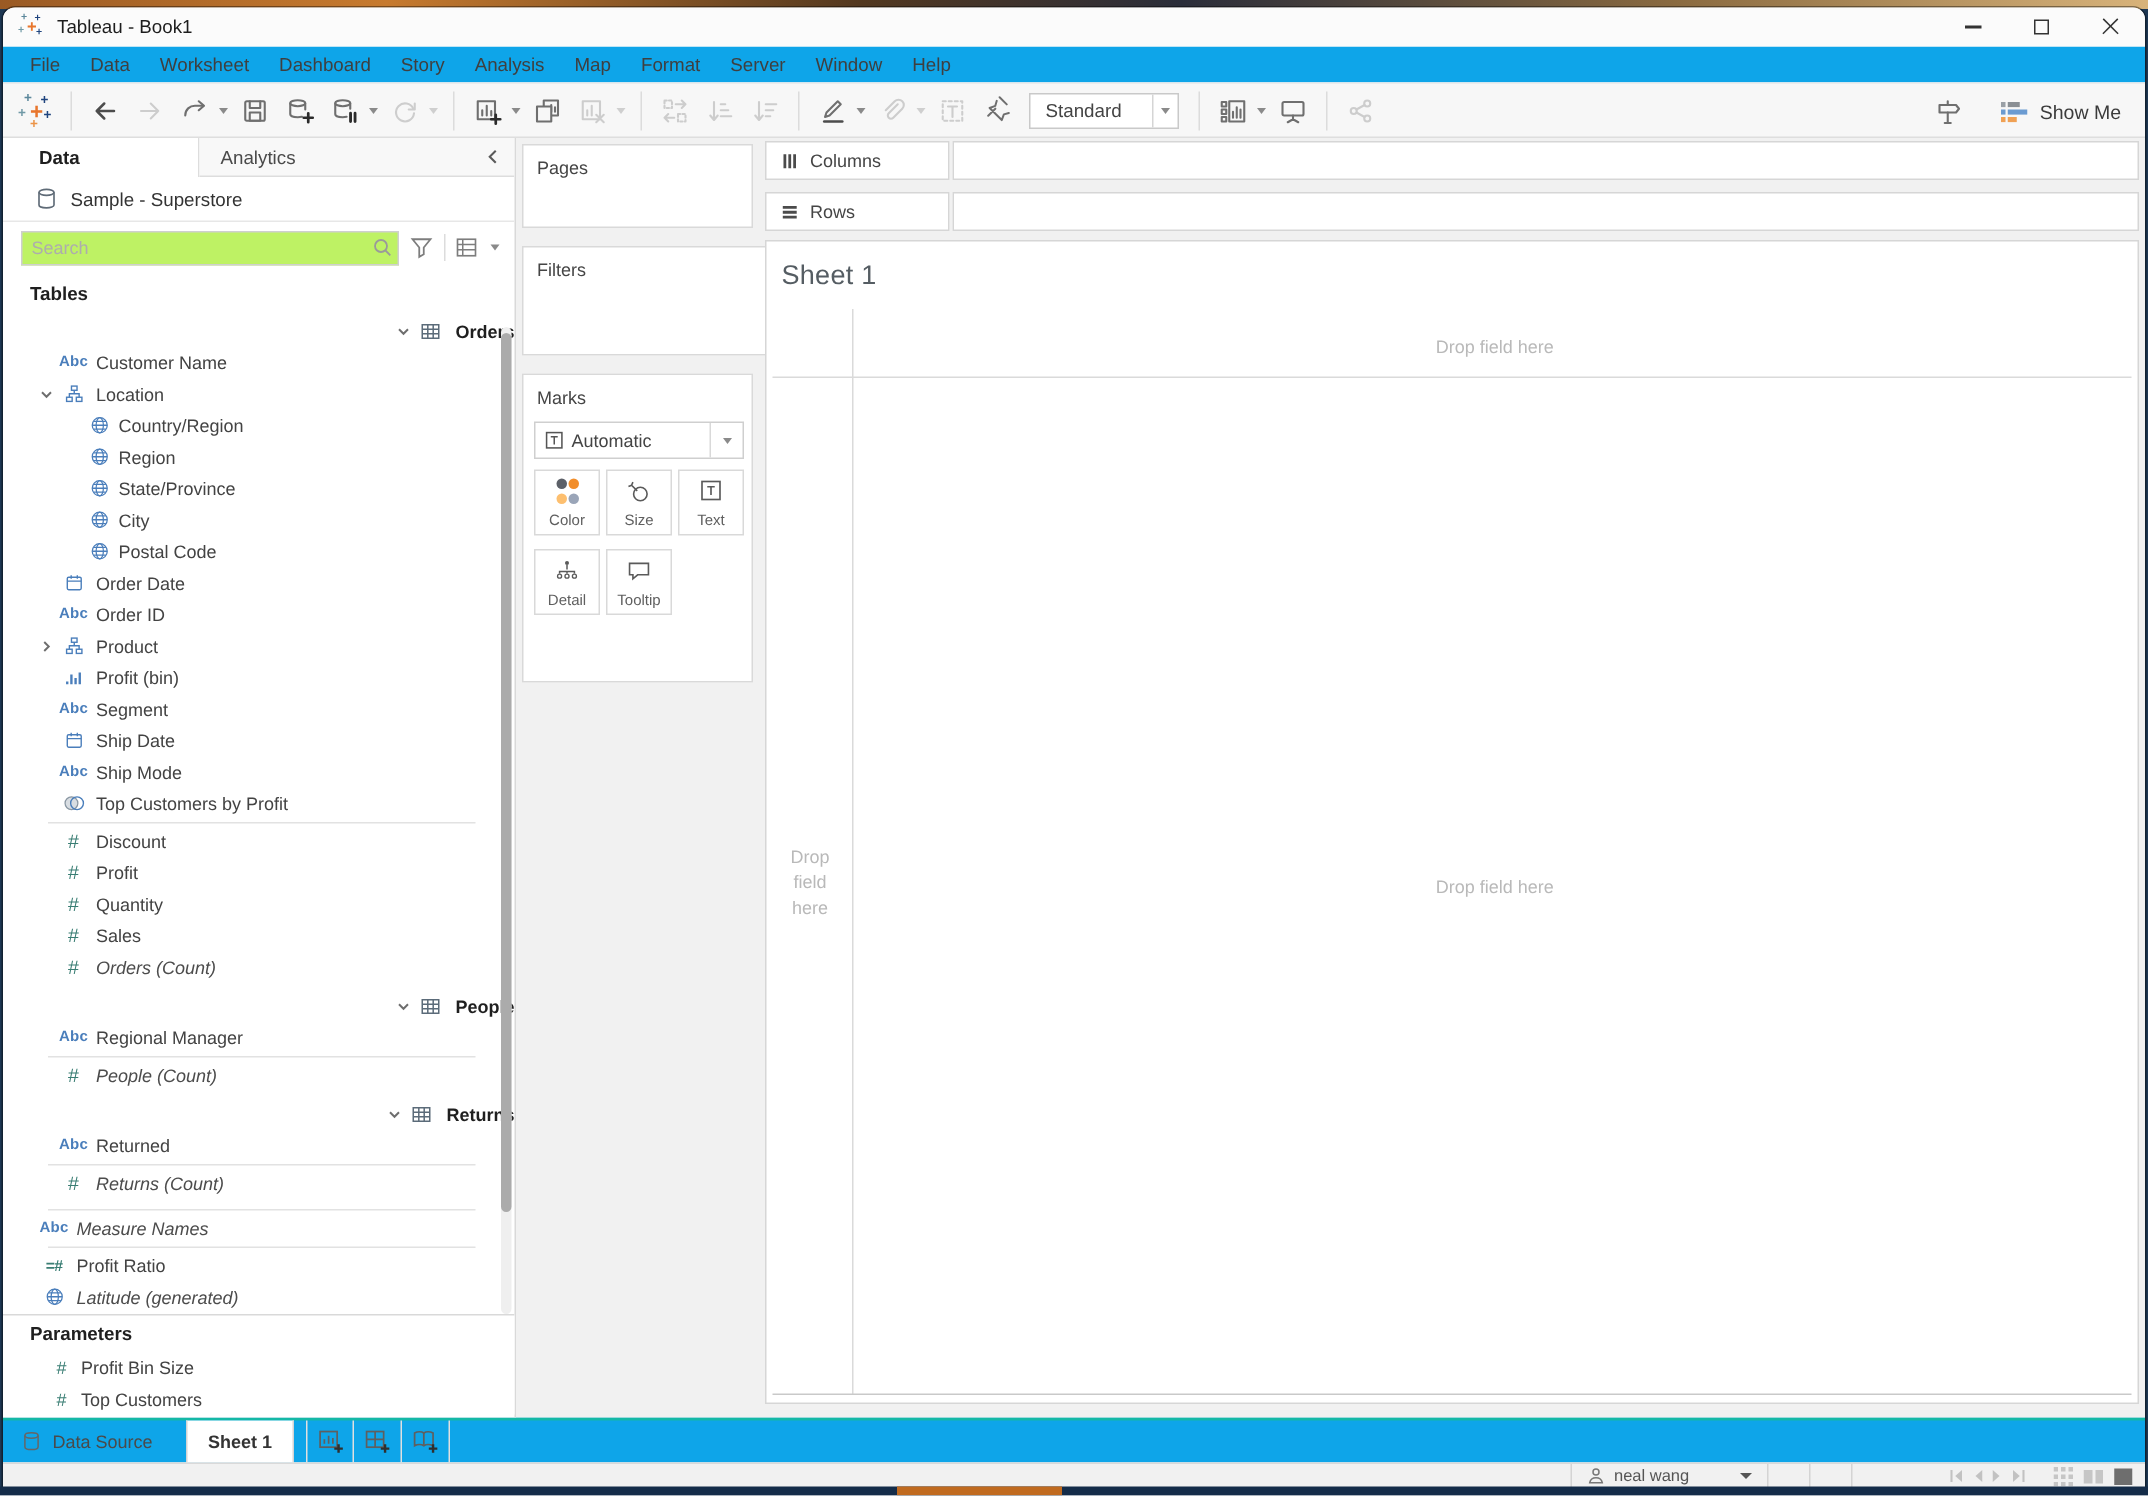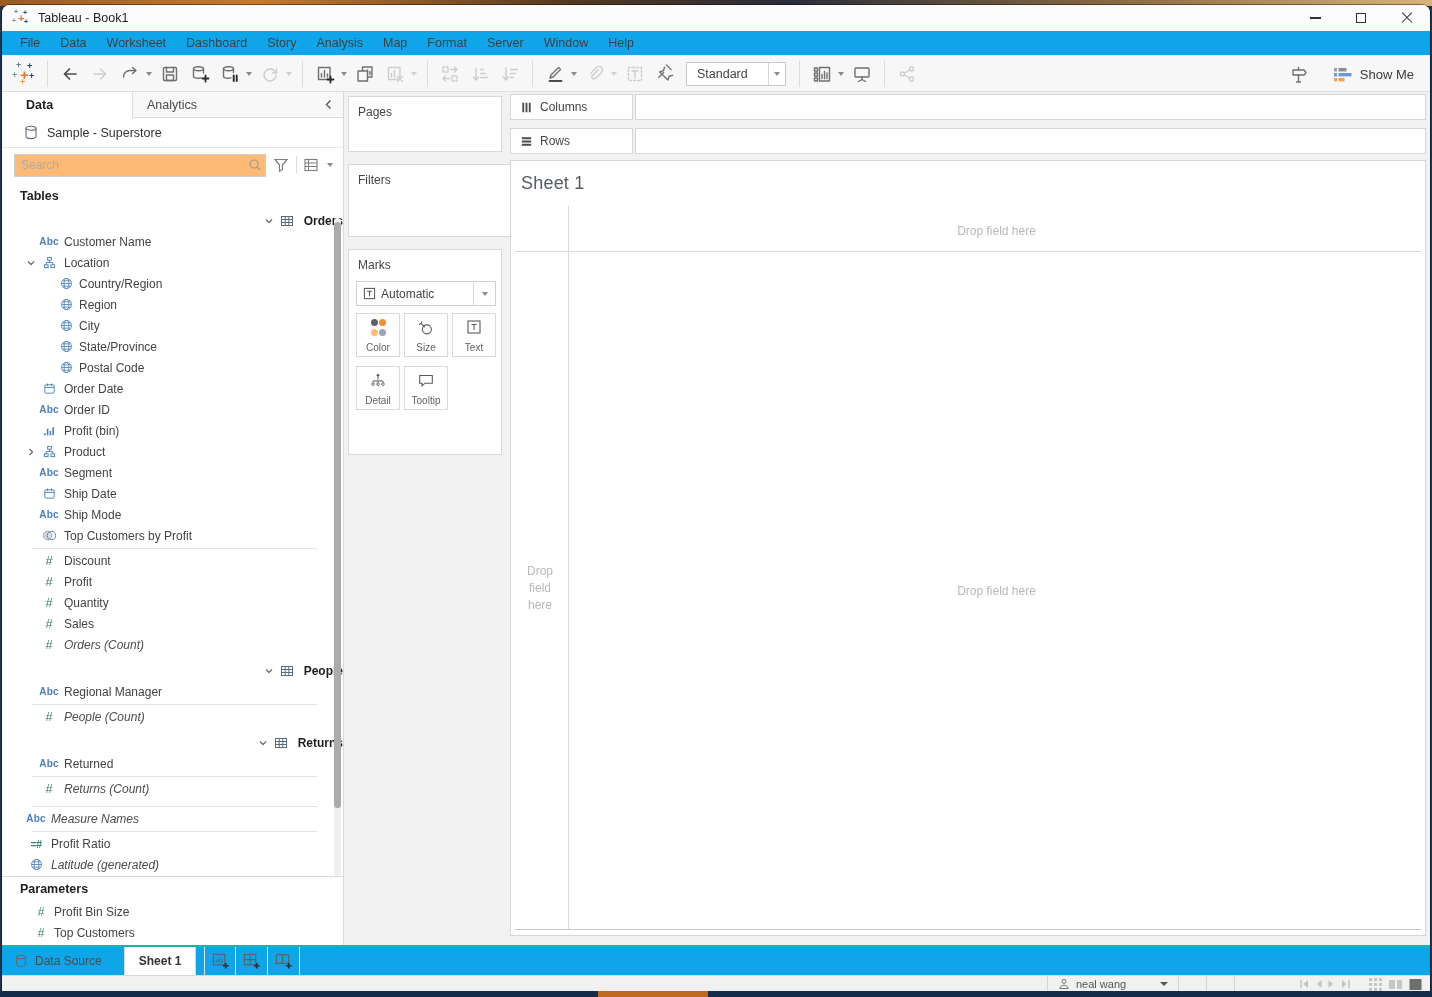--- a/index.html
+++ b/index.html
@@ -54,21 +54,21 @@
 
   
   .datapane{position:absolute;left:0;top:0;width:342px;height:853px;background:#fff;border-right:1px solid #d9d9d9;overflow:hidden;}
   .pane-tabs{display:flex;height:26px;}
   .tab-data{width:131px;background:#fff;border-right:1px solid #ddd;display:flex;align-items:center;padding-left:24px;
     font-size:12.5px;font-weight:bold;color:#1f1f1f;}
   .tab-analytics{flex:1;background:#f8f8f8;border-bottom:1px solid #ddd;display:flex;align-items:center;justify-content:space-between;
     padding:0 10px 0 14px;font-size:12.5px;color:#4a4a4a;}
   .ds-row{height:30px;display:flex;align-items:center;padding-left:22px;gap:9px;border-bottom:1px solid #e7e7e7;font-size:12.5px;color:#333;}
   .search-row{height:34px;display:flex;align-items:center;padding:0 10px 0 12px;gap:6px;}
-  .search-box{flex:1;height:23px;border:1px solid #cfcfcf;background:#fdba74;display:flex;align-items:center;}
+  .search-box{flex:1;height:23px;border:1px solid #cfcfcf;background:#bef264;display:flex;align-items:center;}
   .search-box input{flex:1;border:none;outline:none;font-size:12px;color:#555;padding:0 6px;background:transparent;}
   .search-box input::placeholder{color:#adadad;}
   .mini-sep{width:1px;height:18px;background:#dcdcdc;}
   .tables-label{height:28px;display:flex;align-items:center;padding-left:18px;font-size:12.5px;font-weight:bold;color:#1f1f1f;}
 
   .fieldlist{position:relative;}
   .frow{display:flex;align-items:center;height:21px;font-size:12px;color:#434343;cursor:default;}
   .frow .xp{width:14px;display:flex;align-items:center;justify-content:center;}
   .islot{width:22px;display:flex;align-items:center;justify-content:center;flex:0 0 auto;}
   .islot.sm{width:18px;}
@@ -480,31 +480,31 @@
             <span class="flabel">Region</span>
           </div>
           <div class="frow l2">
             <span class="islot sm">
                 <svg width="13" height="13" viewBox="0 0 14 14">
                   <circle cx="7" cy="7" r="5.4" fill="none" stroke="#4a7ebb" stroke-width=".9"></circle>
                   <ellipse cx="7" cy="7" rx="2.6" ry="5.4" fill="none" stroke="#4a7ebb" stroke-width=".9"></ellipse>
                   <path d="M1.8 7h10.4M2.6 4.2h8.8M2.6 9.8h8.8" stroke="#4a7ebb" stroke-width=".9" fill="none"></path>
                 </svg>
               </span>
-            <span class="flabel">City</span>
+            <span class="flabel">State/Province</span>
           </div>
           <div class="frow l2">
             <span class="islot sm">
                 <svg width="13" height="13" viewBox="0 0 14 14">
                   <circle cx="7" cy="7" r="5.4" fill="none" stroke="#4a7ebb" stroke-width=".9"></circle>
                   <ellipse cx="7" cy="7" rx="2.6" ry="5.4" fill="none" stroke="#4a7ebb" stroke-width=".9"></ellipse>
                   <path d="M1.8 7h10.4M2.6 4.2h8.8M2.6 9.8h8.8" stroke="#4a7ebb" stroke-width=".9" fill="none"></path>
                 </svg>
               </span>
-            <span class="flabel">State/Province</span>
+            <span class="flabel">City</span>
           </div>
           <div class="frow l2">
             <span class="islot sm">
                 <svg width="13" height="13" viewBox="0 0 14 14">
                   <circle cx="7" cy="7" r="5.4" fill="none" stroke="#4a7ebb" stroke-width=".9"></circle>
                   <ellipse cx="7" cy="7" rx="2.6" ry="5.4" fill="none" stroke="#4a7ebb" stroke-width=".9"></ellipse>
                   <path d="M1.8 7h10.4M2.6 4.2h8.8M2.6 9.8h8.8" stroke="#4a7ebb" stroke-width=".9" fill="none"></path>
                 </svg>
               </span>
             <span class="flabel">Postal Code</span>
@@ -517,43 +517,43 @@
                 </svg>
               </span>
             <span class="flabel">Order Date</span>
           </div>
           <div class="frow l1">
             <span class="islot">
                 <span class="abc">Abc</span>
               </span>
             <span class="flabel">Order ID</span>
           </div>
-          <div class="frow l1">
-            <span class="islot">
-                <svg width="14" height="13" viewBox="0 0 14 14">
-                  <path d="M2.5 12V10M5.5 12V5M8.5 12V7.5M11.5 12V3.5" stroke="#4a7ebb" stroke-width="1.7" fill="none"></path>
-                </svg>
-              </span>
-            <span class="flabel">Profit (bin)</span>
-          </div>
           <div class="frow l1h">
             <span class="xp">
                 <svg width="10" height="10" viewBox="0 0 10 10">
                   <path d="M3.5 2L6.5 5L3.5 8" fill="none" stroke="#6e6e6e" stroke-width="1.3"></path>
                 </svg>
               </span>
             <span class="islot">
                 <svg width="13" height="13" viewBox="0 0 14 14">
                   <rect x="5" y="1.5" width="4" height="3" fill="none" stroke="#4a7ebb" stroke-width="1"></rect>
                   <rect x="1.5" y="9.5" width="4" height="3" fill="none" stroke="#4a7ebb" stroke-width="1"></rect>
                   <rect x="8.5" y="9.5" width="4" height="3" fill="none" stroke="#4a7ebb" stroke-width="1"></rect>
                   <path d="M7 4.5v2.5M3.5 9.5V7h7v2.5" fill="none" stroke="#4a7ebb" stroke-width="1"></path>
                 </svg>
               </span>
             <span class="flabel">Product</span>
+          </div>
+          <div class="frow l1">
+            <span class="islot">
+                <svg width="14" height="13" viewBox="0 0 14 14">
+                  <path d="M2.5 12V10M5.5 12V5M8.5 12V7.5M11.5 12V3.5" stroke="#4a7ebb" stroke-width="1.7" fill="none"></path>
+                </svg>
+              </span>
+            <span class="flabel">Profit (bin)</span>
           </div>
           <div class="frow l1">
             <span class="islot">
                 <span class="abc">Abc</span>
               </span>
             <span class="flabel">Segment</span>
           </div>
           <div class="frow l1">
             <span class="islot">
                 <svg width="13" height="13" viewBox="0 0 14 14">

